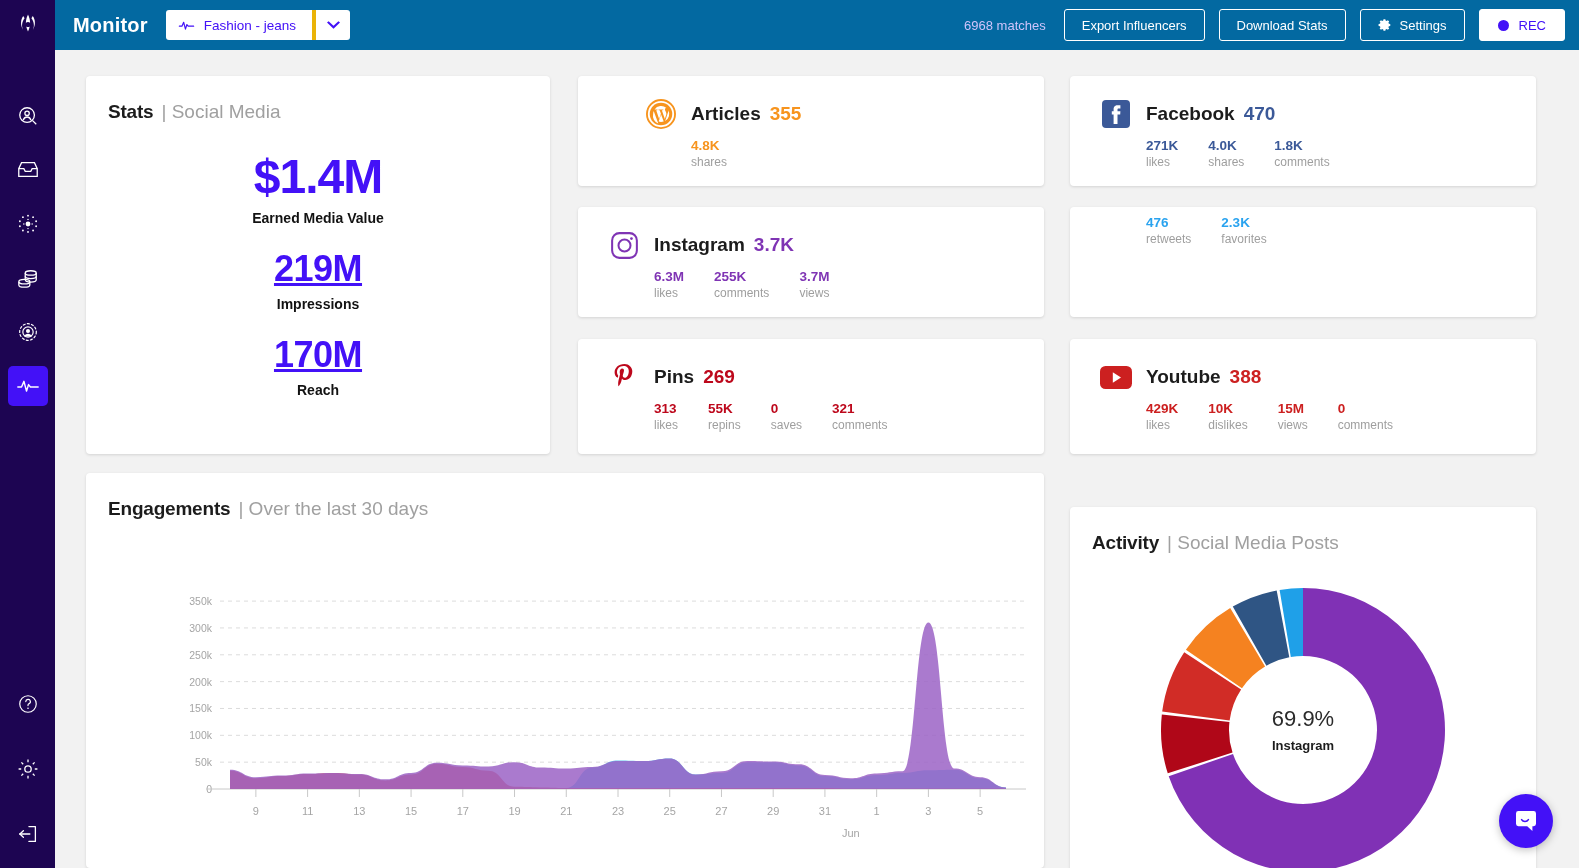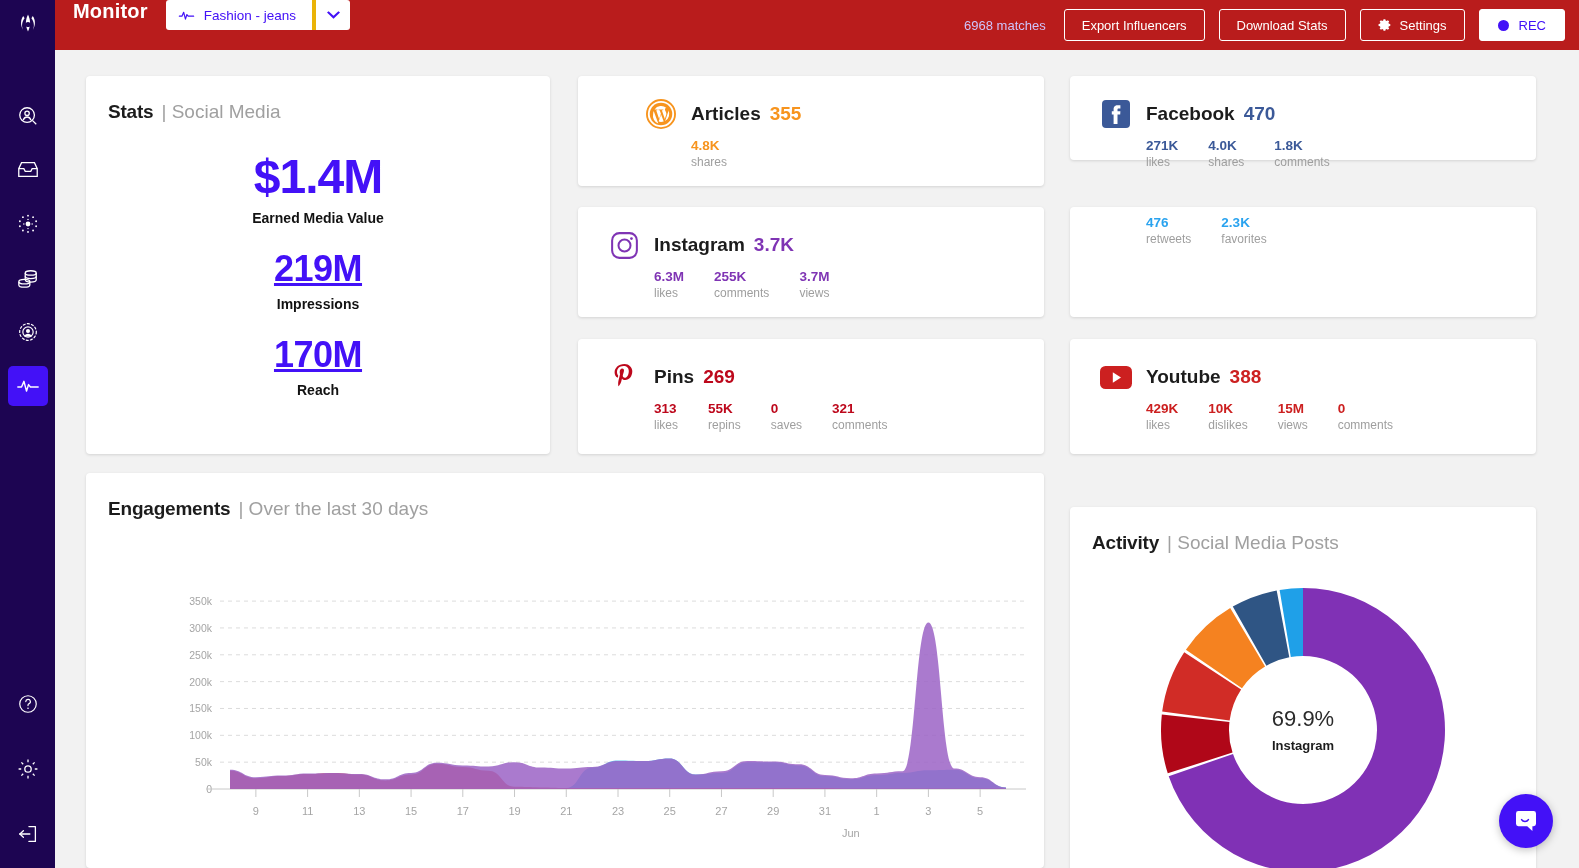--- a/index.html
+++ b/index.html
@@ -25,21 +25,21 @@
   }
   .side-icon svg{ display:block; }
   .side-icon.active{ background:#4311f7; }
   #side-top{ margin-top:32px; display:flex; flex-direction:column; align-items:center;}
   #side-bottom{ position:absolute; bottom:14px; display:flex; flex-direction:column; align-items:center; }
   #side-bottom .side-icon{ margin-top:25px; }
 
   
   #header{
     position:absolute; left:55px; top:0; right:0; height:50px;
-    background:#b91c1c; display:flex; 
+    background:#0369a1; display:flex; align-items:center;
   }
   #app-title{
     color:#fff; font-size:20px; font-weight:bold; margin-left:18px; letter-spacing:.2px;
   }
   #campaign-select{
     display:flex; margin-left:18px; height:30px; background:#fff; border-radius:3px; overflow:hidden;
     cursor:pointer;
   }
   #campaign-main{
     display:flex; align-items:center; gap:9px; padding:0 16px 0 12px;
@@ -95,21 +95,21 @@
   .sc-title{ font-size:19px; font-weight:bold; color:#1c1c1c; margin-left:14px; }
   .sc-count{ font-size:19px; font-weight:bold; margin-left:9px; }
   .sc-metrics{ display:flex; padding-left:76px; margin-top:8px; }
   .metric{ margin-right:30px; }
   .metric-val{ font-size:13.5px; font-weight:bold; }
   .metric-lab{ font-size:12px; color:#9e9e9e; margin-top:2px; }
 
   #articles-card{ left:523px; top:26px; width:466px; height:110px;padding-left:37px; }
   #instagram-card{ left:523px; top:157px; width:466px; height:110px; }
   #pins-card{ left:523px; top:289px; width:466px; height:115px; }
-  #facebook-card{ left:1015px; top:26px; width:466px; height:84px; }
+  #facebook-card{ left:1015px; top:26px; width:466px; height:110px; }
   #tweets-card{ left:1015px; top:157px; width:466px; height:110px; }
   #youtube-card{ left:1015px; top:289px; width:466px; height:115px; }
 
   
   #engagements-card{ left:31px; top:423px; width:958px; height:395px; }
   #chart-wrap{ position:absolute; left:0; top:60px; width:958px; height:330px; }
 
   
   #activity-card{ left:1015px; top:423px; width:466px; height:395px;margin-top:34px; }
   #donut-wrap{ position:absolute; left:0; top:55px; width:466px; height:335px;

